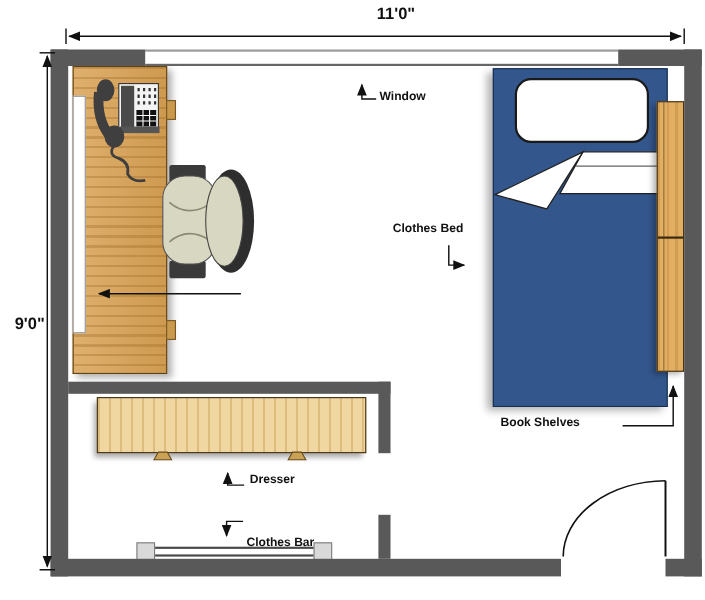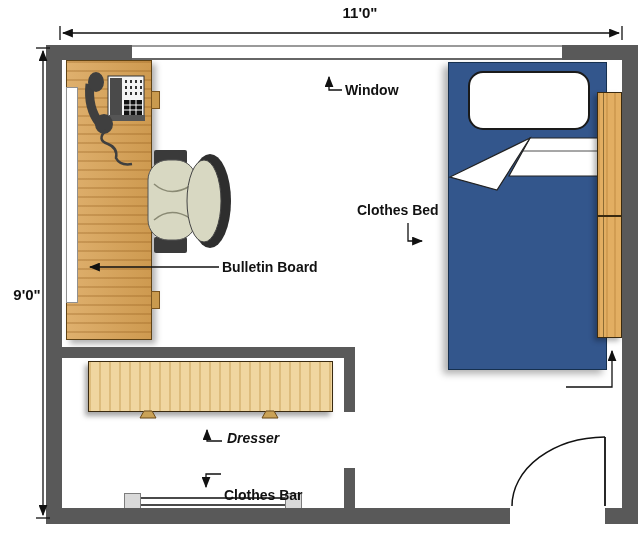--- a/index.html
+++ b/index.html
@@ -1,19 +1,19 @@
 <!DOCTYPE html>
 <html><head>
 <meta charset="utf-8">
 <style>
   html,body{margin:0;padding:0;background:#fff;}
   #canvas{position:relative;width:641px;height:545px;background:#fff;overflow:hidden;
           font-family:"Liberation Sans",sans-serif;}
   .wall{position:absolute;background:#595959;z-index:6;}
-  .lbl{position:absolute;font-weight:bold;font-size:14px;color:#111;white-space:nowrap;z-index:21;}
+  .lbl{position:absolute;font-weight:bold;font-size:11px;color:#111;white-space:nowrap;z-index:21;}
   .dim{position:absolute;font-weight:bold;font-size:15px;color:#111;text-align:center;z-index:21;}
   #window-band{position:absolute;left:132px;top:45px;width:430px;height:15px;background:#fff;
           border-top:2px solid #9a9a9a;border-bottom:2px solid #666;box-sizing:border-box;z-index:5;}
   #desk{position:absolute;left:66px;top:60px;width:86px;height:280px;z-index:3;
           background:#d9a254;
           background-image:repeating-linear-gradient(to bottom,rgba(145,90,25,.28) 0 2px,rgba(0,0,0,0) 2px 9px),
                            linear-gradient(to right,rgba(255,255,255,.15),rgba(0,0,0,.05));
           border:1px solid #5f4316;box-sizing:border-box;box-shadow:4px 4px 6px rgba(0,0,0,.3);}
   .desk-handle{position:absolute;left:151px;width:9px;height:18px;background:#c99a4e;
           border:1px solid #7a5520;box-sizing:border-box;z-index:3;}
@@ -147,17 +147,17 @@
     <line x1="605" y1="437" x2="605" y2="506" stroke="#111" stroke-width="1.8"></line>
 
     <polygon points="140,418 156,418 152,411 144,411" fill="#caa256" stroke="#6b4a1a" stroke-width="1"></polygon>
     <polygon points="262,418 278,418 274,411 266,411" fill="#caa256" stroke="#6b4a1a" stroke-width="1"></polygon>
   </svg>
 
   <div class="dim" style="left:318px;top:4px;width:84px;">11'0"</div>
   <div class="dim" style="left:6px;top:286px;width:42px;">9'0"</div>
   <div class="lbl" style="left:345px;top:82px;">Window</div>
   <div class="lbl" style="left:357px;top:202px;">Clothes Bed</div>
-  <div class="lbl" style="left:222px;top:259px;">Bulletin Board</div>
-  <div class="lbl" style="left:227px;top:430px;font-style:italic;">Dresser</div>
+  <div class="lbl" style="left:455px;top:378px;">Book Shelves</div>
+  <div class="lbl" style="left:227px;top:430px;">Dresser</div>
   <div class="lbl" style="left:224px;top:487px;">Clothes Bar</div>
 
 </div>
 
 </body></html>

